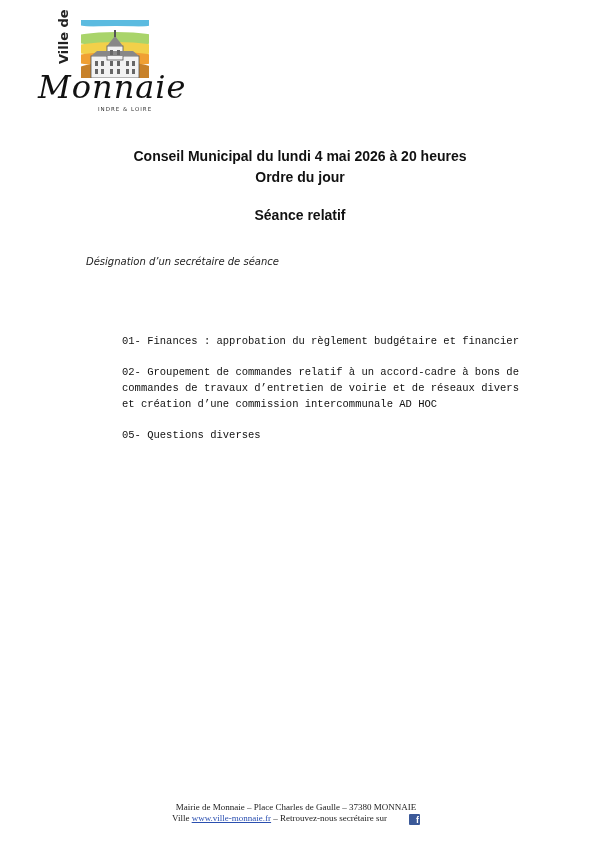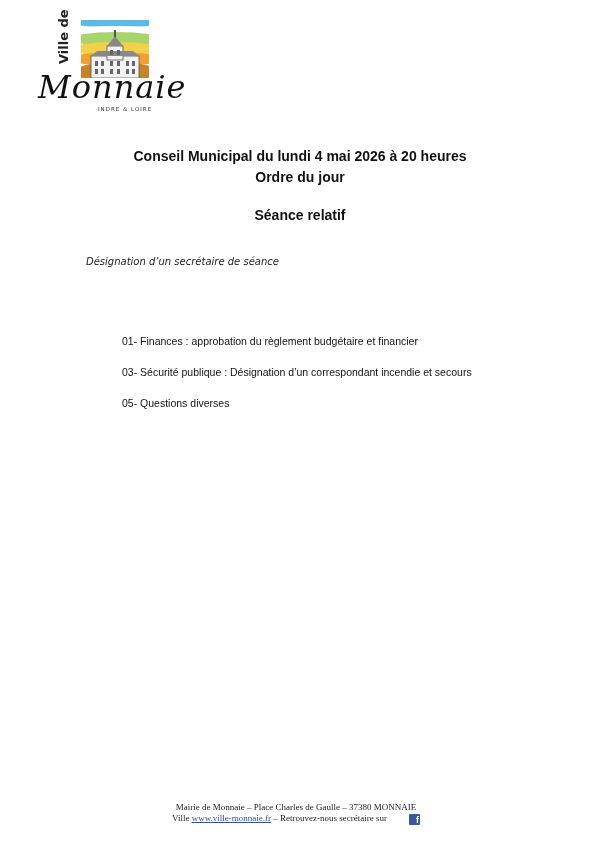--- a/index.html
+++ b/index.html
@@ -13,21 +13,21 @@
   .monnaie { position: absolute; left: 0px; top: 52px; font-family: "DejaVu Serif", serif; font-style: italic; font-size: 32px; color: #111; letter-spacing: 1px; white-space: nowrap; }
   .indre { position: absolute; left: 60px; top: 90px; font-size: 5.5px; letter-spacing: 1px; color: #333; white-space: nowrap; }
 
   .title-block { position: absolute; left: 0; width: 600px; text-align: center; font-family: "Liberation Sans", sans-serif; font-weight: bold; font-size: 14px; }
   .t1 { top: 148px; }
   .t2 { top: 169px; }
   .t3 { top: 207px; }
 
   .designation { position: absolute; left: 86px; top: 256px; font-family: "DejaVu Sans", sans-serif; font-style: italic; font-size: 10px; color: #222; }
 
-  .agenda { position: absolute; left: 122px; top: 333px; width: 400px; font-family: Liberation Sans, sans-serif; font-size: 10.5px; line-height: 16px; color: #111; }
+  .agenda { position: absolute; left: 122px; top: 333px; width: 400px; font-family: Liberation Mono, monospace; font-size: 10.5px; line-height: 16px; color: #111; }
   .agenda .item { margin-bottom: 15px; }
 
   .footer { position: absolute; left: 0; top: 802px; width: 592px; text-align: center; font-family: "Liberation Serif", serif; font-size: 9px; line-height: 11px; color: #222; }
   .footer a { color: #2a4fb0; text-decoration: underline; }
   .fb-icon { display: inline-block; width: 11px; height: 11px; background: #3b5998; color: #fff; font-family: "Liberation Sans", sans-serif; font-weight: bold; font-size: 9px; line-height: 12px; text-align: right; padding-right: 1px; box-sizing: border-box; vertical-align: -2px; margin-left: 22px; border-radius: 1px; }
 </style>
 </head>
 <body>
 
 <div class="logo">
@@ -68,21 +68,21 @@
 </div>
 
 <div class="title-block t1">Conseil Municipal du lundi 4 mai 2026 à 20 heures</div>
 <div class="title-block t2">Ordre du jour</div>
 <div class="title-block t3">Séance relatif</div>
 
 <div class="designation">Désignation d’un secrétaire de séance</div>
 
 <div class="agenda">
   <div class="item">01- Finances : approbation du règlement budgétaire et financier</div>
-  <div class="item">03- Sécurité publique : Désignation d’un correspondant incendie et secours</div>
+  <div class="item">02- Groupement de commandes relatif à un accord-cadre à bons de commandes de travaux d’entretien de voirie et de réseaux divers et création d’une commission intercommunale AD HOC</div>
   <div class="item">05- Questions diverses</div>
 </div>
 
 <div class="footer">
   <div>Mairie de Monnaie – Place Charles de Gaulle – 37380 MONNAIE</div>
   <div>
     <span>Ville </span><a>www.ville-monnaie.fr</a><span> – Retrouvez-nous secrétaire sur</span><span class="fb-icon">f</span>
   </div>
 </div>
 

